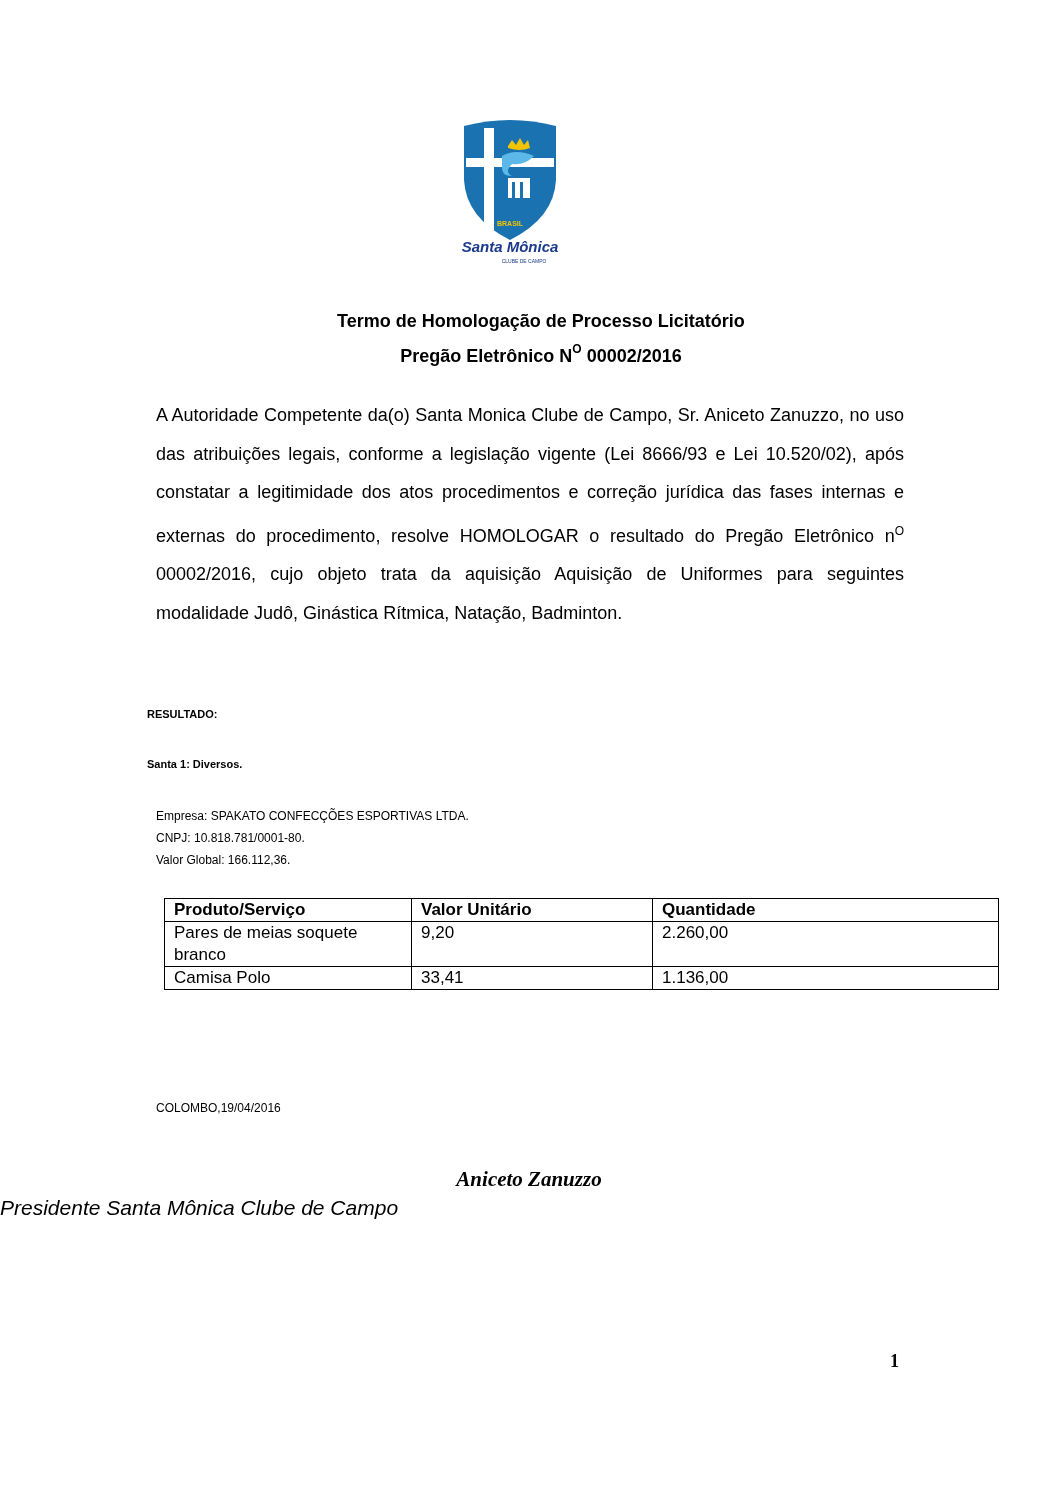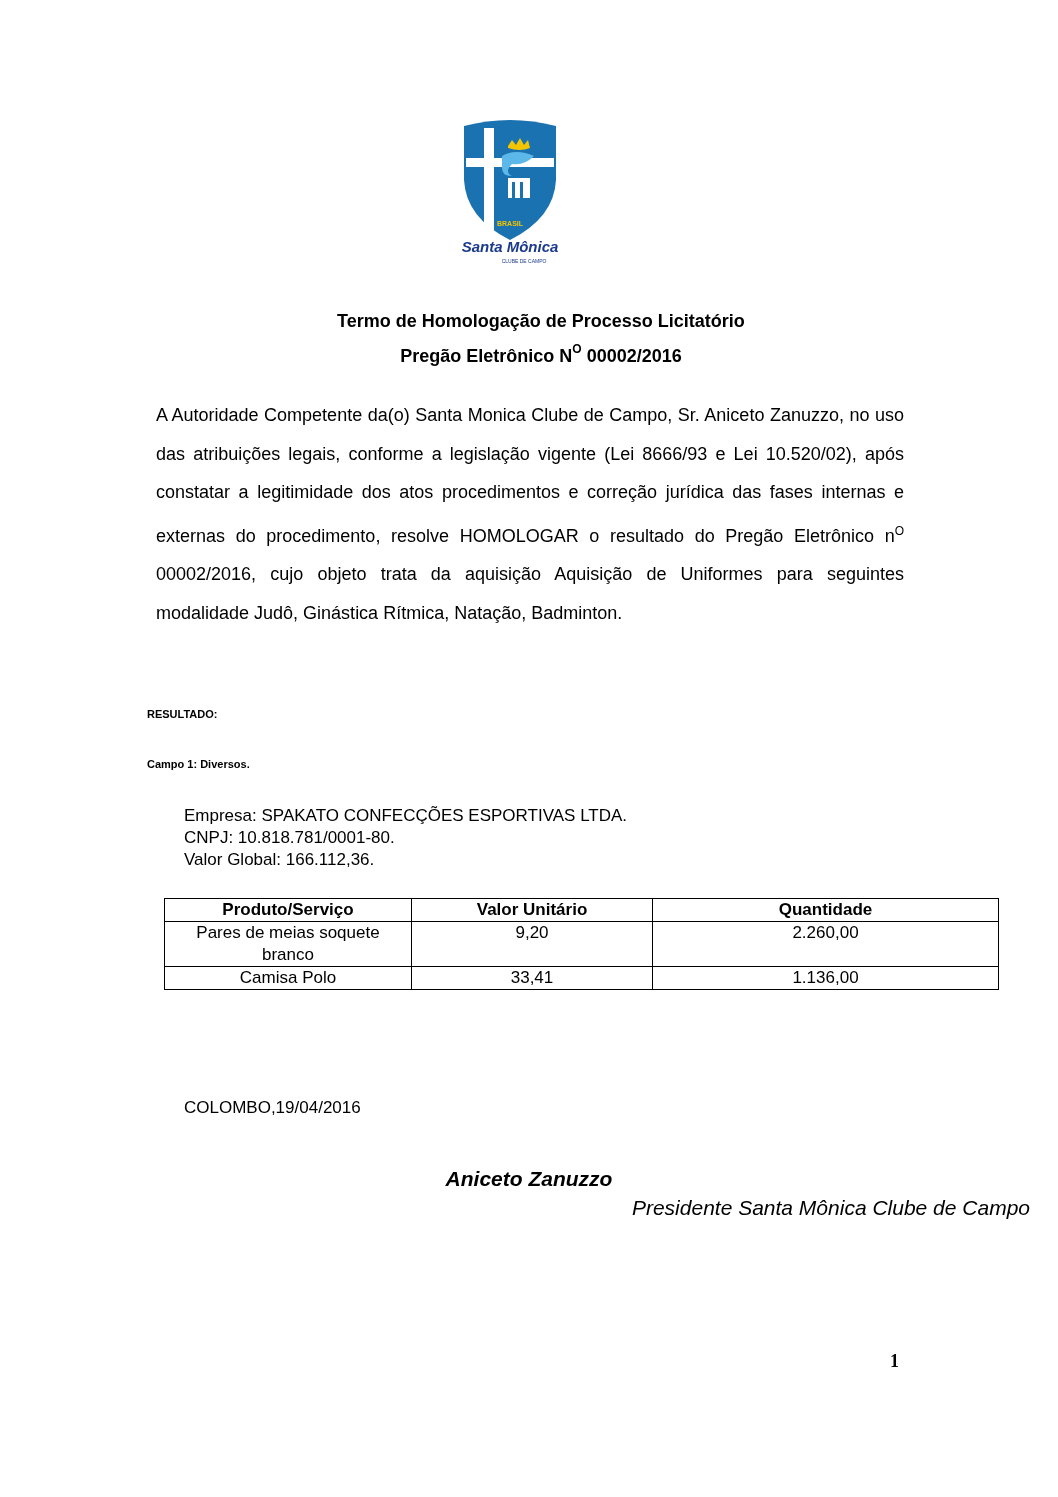--- a/index.html
+++ b/index.html
@@ -6,28 +6,28 @@
   body { width:1058px; height:1497px; position:relative; overflow:hidden;
          font-family:"Liberation Sans", sans-serif; color:#000; }
   .abs { position:absolute; }
   .logo { left:450px; top:118px; width:120px; height:150px; }
   .title { left:0; width:1058px; text-align:center; font-weight:bold; font-size:18px;margin-left:12px; }
   .title sup { font-size:12px; position:relative; top:-2px; }
   .para { left:156px; width:748px; font-size:18px; line-height:38.5px; text-align:justify;
           text-align-last:left; }
   .para sup { font-size:12px; }
   .label-bold { left:147px; font-size:11px; font-weight:bold; }
-  .plain { left:156px; font-size:17px; line-height:22px;margin-left:28px; }
+  .plain { left:156px; font-size:12px; line-height:22px; }
   table.items { position:absolute; left:164px; top:898px; width:835px; border-collapse:collapse;
                 font-size:17px; }
-  table.items th, table.items td { border:1.5px solid #000; padding:0 9px; text-align:center;
+  table.items th, table.items td { border:1.5px solid #000; padding:0 9px; text-align:left;
                 vertical-align:top; line-height:22px; }
   table.items th { font-weight:bold; }
-  .sig-name { left:0; width:1058px; text-align:center; font-size:21px; font-weight:bold; font-style:italic; }
-  .sig-role { left:0; width:1030px; text-align:right; font-size:21px; font-style:italic; }
+  .sig-name { left:0; width:1058px; text-align:center; font-size:21px; font-weight:bold; font-style:italic;font-family:Liberation Serif, serif; }
+  .sig-role { left:0; width:1030px; text-align:left; font-size:21px; font-style:italic; }
   .pagenum { left:890px; top:1351px; font-family:"Liberation Serif", serif; font-weight:bold; font-size:18px; }
 </style>
 </head>
 <body>
 
 <div class="abs logo">
   <svg width="120" height="150" viewBox="0 0 120 150">
     <path d="M14 8 Q60 -4 106 8 L106 62 Q104 100 60 122 Q16 100 14 62 Z" fill="#1b72b0"></path>
     <rect x="34" y="10" width="10" height="102" fill="#ffffff"></rect>
     <rect x="16" y="40" width="88" height="9" fill="#ffffff"></rect>
@@ -45,21 +45,21 @@
 <div class="abs title" style="top:311px;">Termo de Homologação de Processo Licitatório</div>
 <div class="abs title" style="top:344px;">
   <span>Pregão Eletrônico N</span><sup>O</sup><span> 00002/2016</span>
 </div>
 
 <div class="abs para" style="top:396px;">
   <span>A Autoridade Competente da(o) Santa Monica Clube de Campo, Sr. Aniceto Zanuzzo, no uso das atribuições legais, conforme a legislação vigente (Lei 8666/93 e Lei 10.520/02), após constatar a legitimidade dos atos procedimentos e correção jurídica das fases internas e externas do procedimento, resolve HOMOLOGAR o resultado do Pregão Eletrônico n</span><sup>O</sup><span> 00002/2016, cujo objeto trata da aquisição Aquisição de Uniformes para seguintes modalidade Judô, Ginástica Rítmica, Natação, Badminton.</span>
 </div>
 
 <div class="abs label-bold" style="top:708px;">RESULTADO:</div>
-<div class="abs label-bold" style="top:758px;">Campo 1: Diversos.</div>
+<div class="abs label-bold" style="top:758px;">Santa 1: Diversos.</div>
 <div class="abs plain" style="top:805px;">Empresa: SPAKATO CONFECÇÕES ESPORTIVAS LTDA.</div>
 <div class="abs plain" style="top:827px;">CNPJ: 10.818.781/0001-80.</div>
 <div class="abs plain" style="top:849px;">Valor Global: 166.112,36.</div>
 
 <table class="items">
   <colgroup>
       <col style="width:247px">
       <col style="width:241px">
       <col>
     </colgroup>

